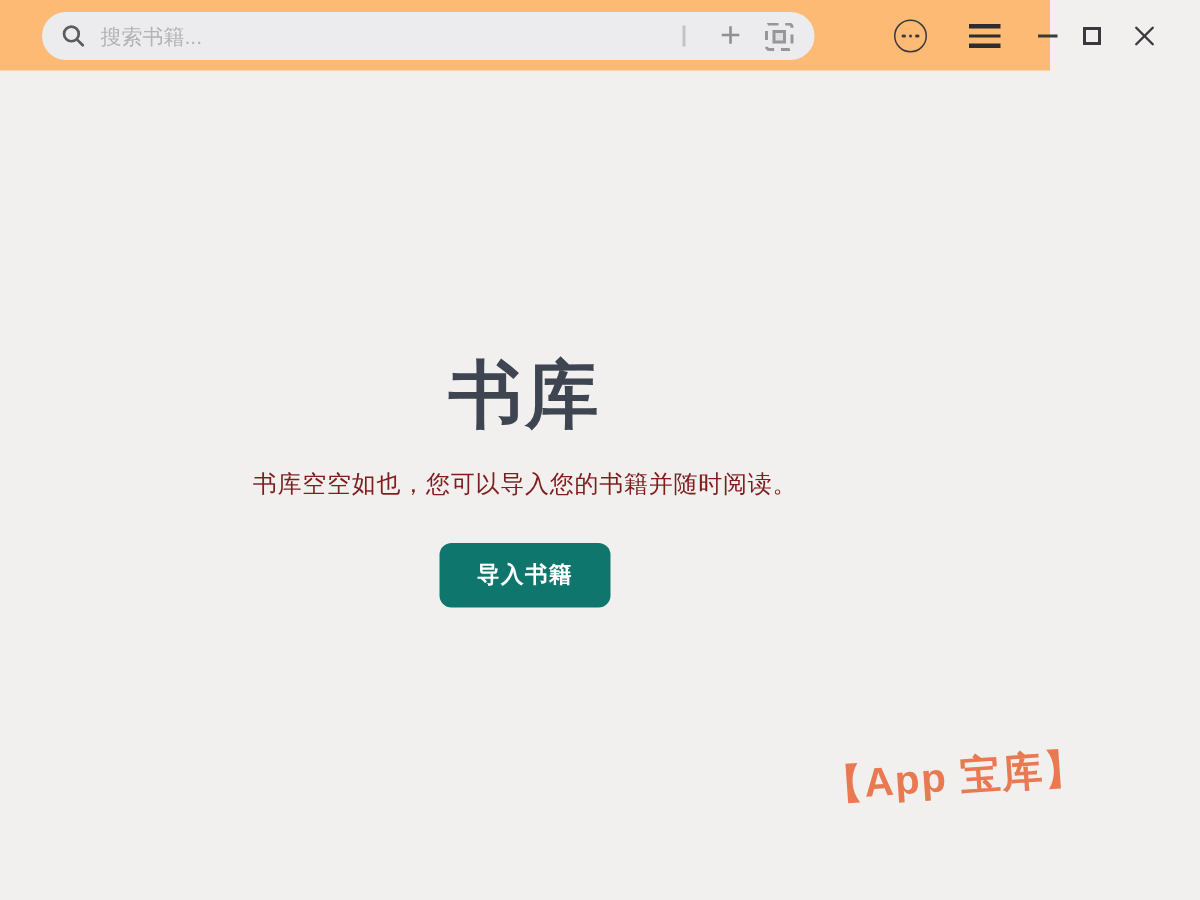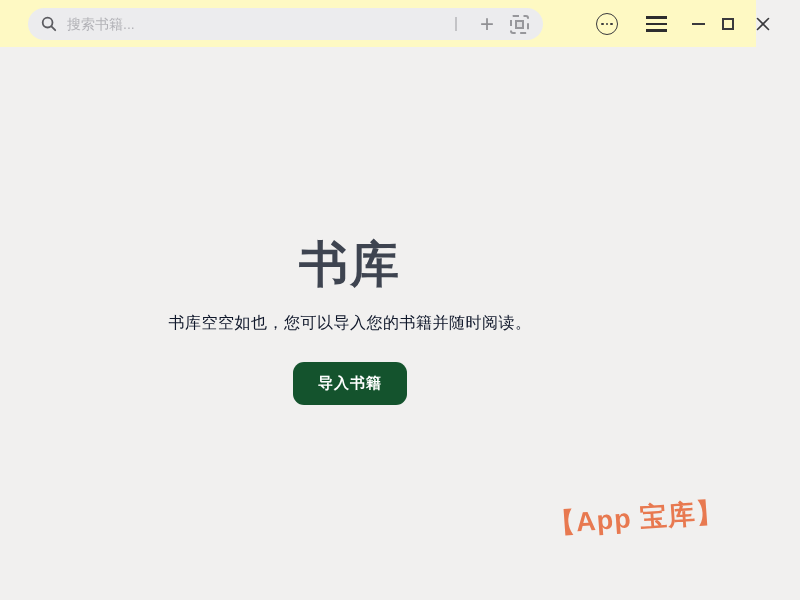--- a/index.html
+++ b/index.html
@@ -6,22 +6,22 @@
   html, body { width: 800px; height: 600px; overflow: hidden; }
   body {
     font-family: "Liberation Sans", "DejaVu Sans", sans-serif;
     background: #f1f0ef;
     position: relative;
   }
 
   
   .titlebar {
     position: absolute; top: 0; left: 0;
-    width: 756px; height: 47px;
-    background: #fef9c3;
+    width: 700px; height: 47px;
+    background: #fdba74;
   }
   .searchbar {
     position: absolute; left: 28px; top: 8px;
     width: 515px; height: 32px;
     background: #ececee;
     border-radius: 16px;
     display: flex; align-items: center;
   }
   .search-icon { margin-left: 13px; display: flex; align-items: center; }
   .search-input {
@@ -70,21 +70,21 @@
   .empty-state {
     position: absolute; top: 238px; left: 0;
     width: 700px; text-align: center;
   }
   .empty-title {
     font-size: 49px; font-weight: 700; color: #3e4450;
     letter-spacing: 2px; line-height: 1.1;
   }
   .empty-desc {
     margin-top: 21px;
-    font-size: 16px; color: #0f172a; letter-spacing: 0.5px;
+    font-size: 16px; color: #7f1d1d; letter-spacing: 0.5px;
   }
   .import-btn {
     margin-top: 28px;
     display: inline-block;
     background: #1172d3; color: #ffffff;
     border: none; border-radius: 8px;
     padding: 12px 25px;
     font-family: inherit; font-size: 15px; font-weight: 700;
     letter-spacing: 1px; cursor: pointer;
   }
@@ -151,16 +151,16 @@
     <svg width="14" height="14" viewBox="0 0 14 14">
       <line x1="1.5" y1="1.5" x2="12.5" y2="12.5" stroke="#3a3a3d" stroke-width="1.6" stroke-linecap="round"></line>
       <line x1="12.5" y1="1.5" x2="1.5" y2="12.5" stroke="#3a3a3d" stroke-width="1.6" stroke-linecap="round"></line>
     </svg>
   </div>
 </div>
 
 <div class="empty-state">
   <div class="empty-title">书库</div>
   <div class="empty-desc">书库空空如也，您可以导入您的书籍并随时阅读。</div>
-  <button class="import-btn" style="background: #14532d; border-radius: 11px;">导入书籍</button>
+  <button class="import-btn" style="background: #0f766e;">导入书籍</button>
 </div>
 
 <div class="watermark" style="color: rgb(232, 121, 80);">【App 宝库】</div>
 
 </body></html>

